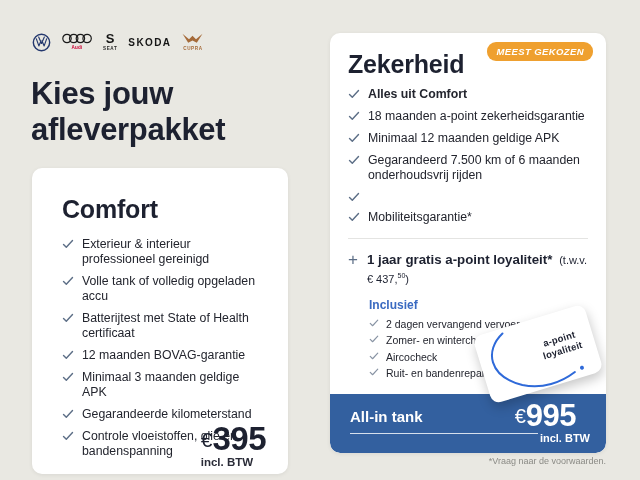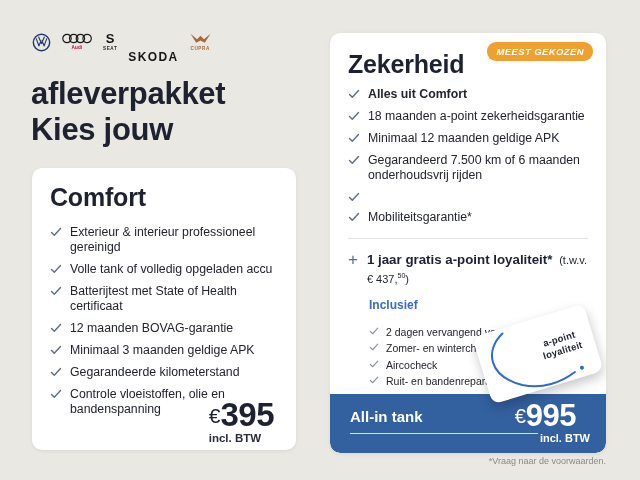--- a/index.html
+++ b/index.html
@@ -7,58 +7,58 @@
   #canvas{position:relative;width:640px;height:480px;background:#e9e8e2;overflow:hidden;
           color:#1d2130;-webkit-font-smoothing:antialiased;}
 
   
   .logos{position:absolute;left:32px;top:33px;display:flex;align-items:flex-start;gap:11px;}
   .logo{display:flex;flex-direction:column;align-items:center;line-height:1;}
   .logo-sub{font-size:4.6px;font-weight:700;letter-spacing:.6px;margin-top:1.5px;color:#2b2b2b;}
   .audi-sub{color:#c03;letter-spacing:.2px;font-weight:700;}
   .cupra-sub{color:#a56a39;}
   .seat-s{font-size:13px;font-weight:800;color:#151515;line-height:12px;transform:scaleY(1.05);}
-  .skoda-word{font-size:12px;font-weight:800;letter-spacing:1.4px;color:#161616;margin-top:18px;}
+  .skoda-word{font-size:10px;font-weight:800;letter-spacing:1.4px;color:#161616;margin-top:5px;}
 
   
   .page-title{position:absolute;left:31px;top:76px;font-size:31px;line-height:1.17;font-weight:600;
               color:#1d2130;letter-spacing:-.3px;}
 
   
   .card{position:absolute;background:#fff;border-radius:10px;box-shadow:0 1px 4px rgba(0,0,0,.07);}
   .card-title{font-size:25px;font-weight:700;color:#1d2130;letter-spacing:-.2px;}
   ul{list-style:none;margin:0;padding:0;}
   .feat{display:flex;gap:8px;font-size:12.3px;line-height:1.22;font-weight:500;color:#23252e;
         margin-bottom:7px;}
   .feat .chk{flex:0 0 12px;margin-top:1px;}
   .chk svg{display:block;}
 
   
-  .comfort{left:32px;top:168px;width:264px;height:282px;padding:0;}
+  .comfort{left:32px;top:168px;width:232px;height:282px;padding:12px;}
   .comfort-inner{padding:15px 14px 0 18px;}
   .comfort .card-title{margin-bottom:13px;}
   .price-block{position:absolute;right:22px;bottom:6px;}
   .price-cur{font-size:21px;font-weight:500;vertical-align:3px;}
   .price-num{font-size:33px;font-weight:700;letter-spacing:-.5px;color:#1d2130;}
   .price-note{font-size:11.5px;font-weight:600;color:#2a2c38;margin-top:-2px;}
 
   
   .zeker{left:330px;top:33px;width:276px;height:420px;overflow:hidden;}
   .zeker-inner{padding:17px 14px 0 18px;position:relative;}
   .badge{position:absolute;top:9px;right:13px;background:#efa02f;color:#fff;font-size:9.5px;
          font-weight:700;letter-spacing:.4px;padding:4px 9px;border-radius:9px;z-index:4;font-style:italic;}
   .zeker .card-title{margin-bottom:8px;}
   .feat.bold{font-weight:700;}
   .divider{margin:13px 18px 0 18px;border-top:1px solid #e4e4e2;}
   .bonus{display:flex;gap:9px;padding:13px 14px 0 18px;align-items:flex-start;}
   .plus{color:#5c6e86;font-size:17px;font-weight:500;line-height:15px;}
   .bonus-label{font-size:13.3px;font-weight:700;color:#1d2130;line-height:15px;}
   .bonus-note{font-size:11px;font-weight:500;color:#1d2130;}
   .bonus-note sup{font-size:7px;}
-  .inclusief-label{color:#3a6ac1;font-size:12px;font-weight:700;margin:11px 0 14px 39px;}
+  .inclusief-label{color:#3a6ac1;font-size:12px;font-weight:700;margin:11px 0 6px 39px;}
   .sub-list{margin-left:39px;}
   .sub{display:flex;gap:7px;font-size:10.5px;line-height:1.24;font-weight:500;color:#23252e;
        margin-bottom:3.5px;}
   .sub .chk{flex:0 0 10px;margin-top:0;}
 
   
   .loyalty{position:absolute;left:150px;top:286px;width:116px;height:70px;background:#fff;
            border-radius:9px;transform:rotate(-17deg);box-shadow:0 5px 12px rgba(0,0,0,.22);
            z-index:3;}
   .loyalty-text{position:absolute;right:13px;top:21px;text-align:center;font-size:9.5px;
@@ -107,22 +107,22 @@
     </div>
     <div class="logo">
       <svg width="21" height="12" viewBox="0 0 21 12">
         <path d="M0.5 0.8 L7 6.2 L10.5 2.8 L14 6.2 L20.5 0.8 L14.8 9.8 L10.5 7.4 L6.2 9.8 Z" fill="#a56a39"></path>
       </svg>
       <span class="logo-sub cupra-sub">CUPRA</span>
     </div>
   </div>
 
   <div class="page-title">
+    <div>Kies jouw</div>
     <div>afleverpakket</div>
-    <div>Kies jouw</div>
   </div>
 
   <div class="card comfort">
     <div class="comfort-inner">
       <div class="card-title">Comfort</div>
       <ul>
         <li class="feat">
           <span class="chk">
               <svg width="12" height="12" viewBox="0 0 12 12">
                 <path d="M1.5 6.5 L4.3 9.3 L10.5 2.5" fill="none" stroke="#5c6e86" stroke-width="1.4" stroke-linecap="round" stroke-linejoin="round"></path>

